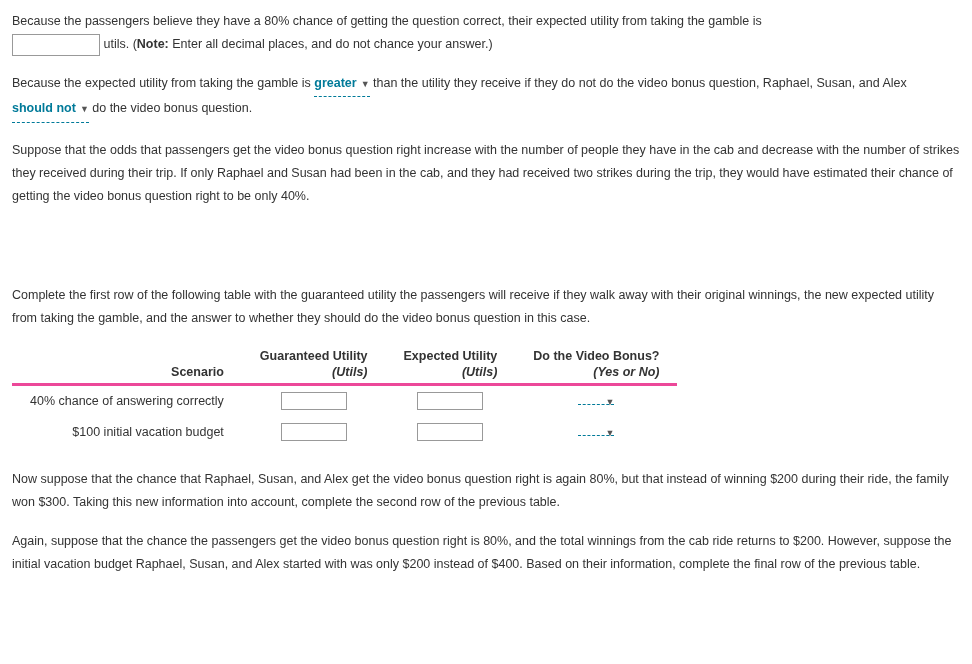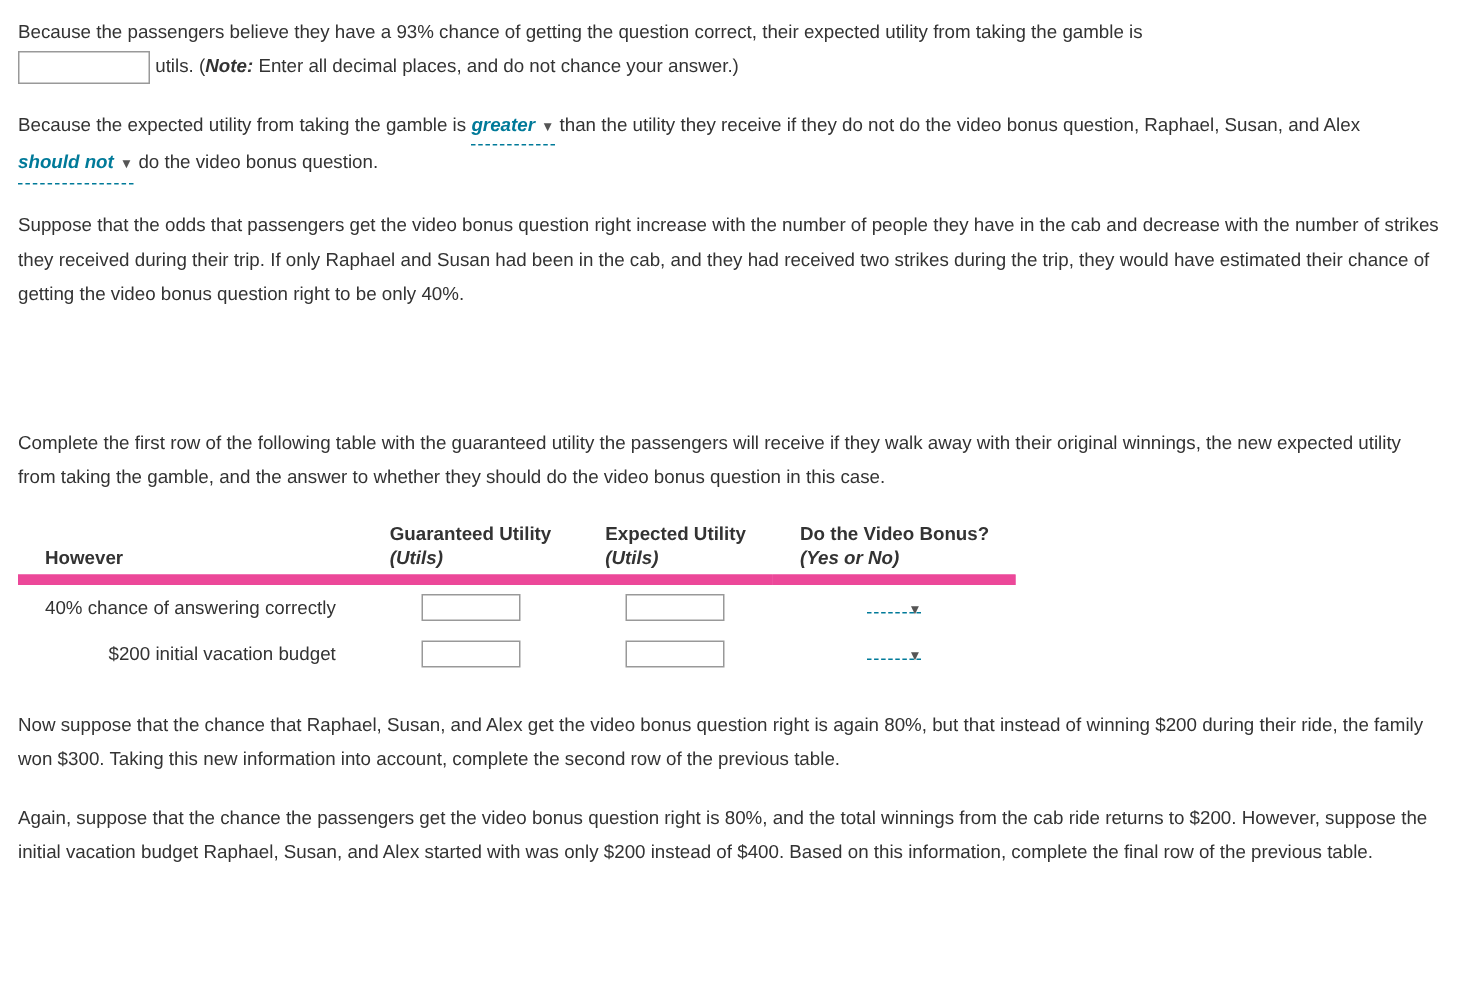--- a/index.html
+++ b/index.html
@@ -12,21 +12,20 @@
     width: 948px;
     background: #fff;
   }
   .para {
     margin-bottom: 16px;
   }
   .italic {
   }
   .bold {
     font-weight: bold;
-    font-style: italic;
   }
   input.text-input {
     border: 1px solid #999;
     height: 18px;
     width: 80px;
     font-size: 12px;
     padding: 1px 3px;
     vertical-align: middle;
     background:#fff;
   }
@@ -52,22 +51,22 @@
     margin-left: 4px;
     vertical-align: middle;
   }
   table.util-table {
     border-collapse: collapse;
     margin: 4px 0 20px 0;
   }
   table.util-table th {
     font-weight: bold;
     padding: 2px 18px;
-    text-align: left;
-    border-bottom: 7px solid #ec4899;
+    text-align: right;
+    border-bottom: 3px solid #ec4899;
     vertical-align: bottom;
     line-height:1.3;
   }
   table.util-table th .sub {
     font-style: italic;
     font-weight: bold;
     display:block;
   }
   table.util-table td {
     padding: 4px 18px;
@@ -91,21 +90,21 @@
     color:#555;
     font-size:9px;
     margin-left:4px;
   }
   .spacer-big { height: 60px; }
 </style>
 </head>
 <body>
 
 <div class="para">
-  <span>Because the passengers believe they have a 93% chance of getting the question correct, their expected utility from taking the gamble is</span>
+  <span>Because the passengers believe they have a 80% chance of getting the question correct, their expected utility from taking the gamble is</span>
   <br>
   <input class="text-input" type="text" style="">
   <span> utils. (</span><span class="bold">Note:</span><span> Enter all decimal places, and do not chance your answer.)</span>
 </div>
 
 <div class="para">
   <span>Because the expected utility from taking the gamble is </span><span class="dropdown-inline"><span class="bold">greater</span><span class="caret">▼</span></span><span> than the utility they receive if they do not do the video bonus question, Raphael, Susan, and Alex </span><span class="dropdown-inline"><span class="bold">should not</span><span class="caret">▼</span></span><span> do the video bonus question.</span>
 </div>
 
 <div class="para">
@@ -114,41 +113,41 @@
 
 <div class="spacer-big"></div>
 
 <div class="para italic">
   <span>Complete the first row of the following table with the guaranteed utility the passengers will receive if they walk away with their original winnings, the new expected utility from taking the gamble, and the answer to whether they should do the video bonus question in this case.</span>
 </div>
 
 <table class="util-table">
   <thead>
     <tr>
-      <th><span>However</span></th>
+      <th><span>Scenario</span></th>
       <th><span>Guaranteed Utility</span><span class="sub">(Utils)</span></th>
       <th><span>Expected Utility</span><span class="sub">(Utils)</span></th>
       <th><span>Do the Video Bonus?</span><span class="sub">(Yes or No)</span></th>
     </tr>
   </thead>
   <tbody>
     <tr>
       <td class="scenario-cell">40% chance of answering correctly</td>
       <td><input class="small-input" type="text" style=""></td>
       <td><input class="small-input" type="text" style=""></td>
       <td><span class="drop-cell"><span class="caret">▼</span></span></td>
     </tr>
     <tr>
-      <td class="scenario-cell">$200 initial vacation budget</td>
+      <td class="scenario-cell">$100 initial vacation budget</td>
       <td><input class="small-input" type="text" style=""></td>
       <td><input class="small-input" type="text" style=""></td>
       <td><span class="drop-cell"><span class="caret">▼</span></span></td>
     </tr>
   </tbody>
 </table>
 
 <div class="para">
   <span>Now suppose that the chance that Raphael, Susan, and Alex get the video bonus question right is again 80%, but that instead of winning $200 during their ride, the family won $300. </span><span class="italic">Taking this new information into account, complete the second row of the previous table.</span>
 </div>
 
 <div class="para">
-  <span>Again, suppose that the chance the passengers get the video bonus question right is 80%, and the total winnings from the cab ride returns to $200. However, suppose the initial vacation budget Raphael, Susan, and Alex started with was only $200 instead of $400. </span><span class="italic">Based on this information, complete the final row of the previous table.</span>
+  <span>Again, suppose that the chance the passengers get the video bonus question right is 80%, and the total winnings from the cab ride returns to $200. However, suppose the initial vacation budget Raphael, Susan, and Alex started with was only $200 instead of $400. </span><span class="italic">Based on their information, complete the final row of the previous table.</span>
 </div>
 
 </body></html>

